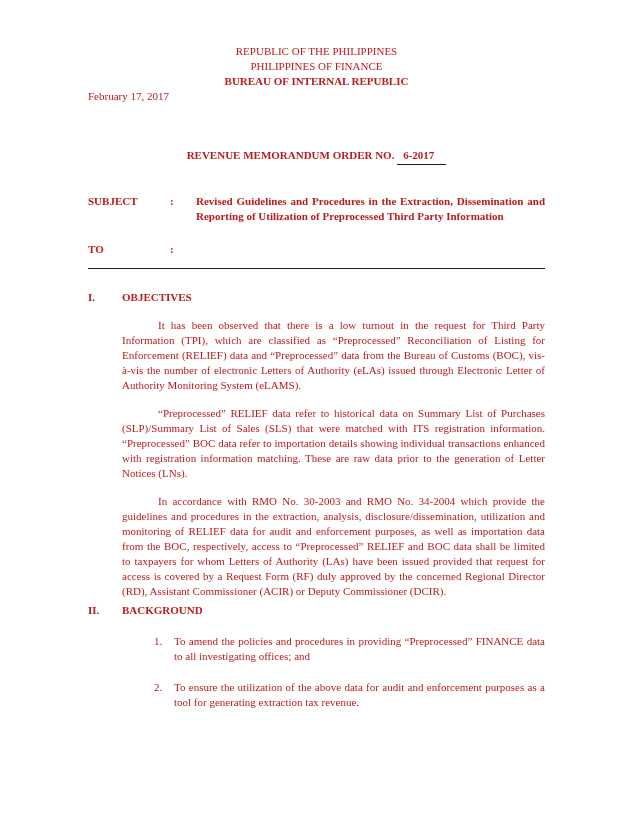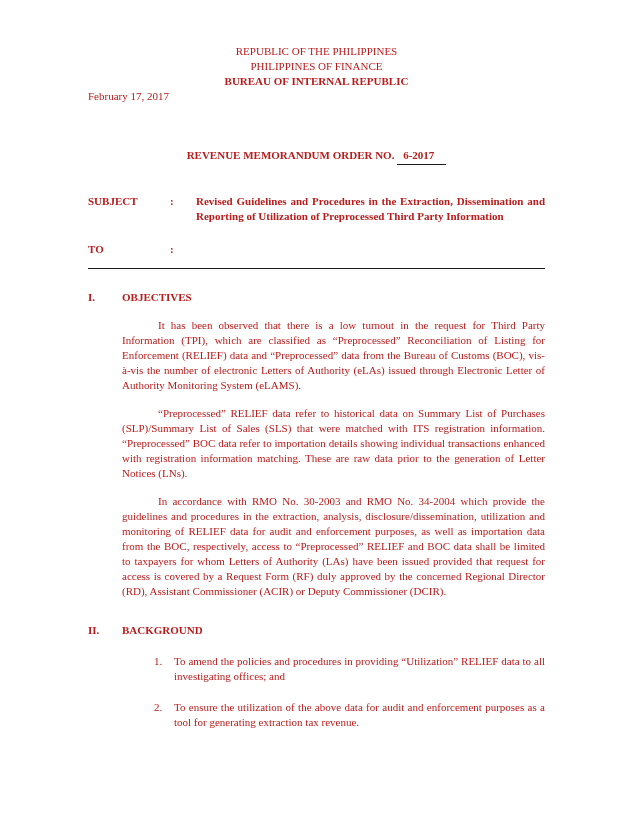--- a/index.html
+++ b/index.html
@@ -53,21 +53,21 @@
   .rule {
     border: none;
     border-top: 1.5px solid #1b1b1b;
     margin: 11px 0 0 0;
   }
   .section-heading {
     display: flex;
     font-weight: bold;
   }
   .section-heading.first { margin-top: 21px; }
-  .section-heading.second { margin-top: 24px; font-family: Liberation Serif, serif; }
+  .section-heading.second { margin-top: 4px; font-family: Liberation Serif, serif; }
   .numeral { width: 34px; flex: none; }
   .body-block { margin-left: 34px; }
   .para {
     margin: 13px 0 0 0;
     text-align: justify;
     text-indent: 36px;
   }
   .list-item {
     display: flex;
     margin: 16px 0 0 32px;
@@ -118,21 +118,21 @@
   </div>
 
   <div class="section-heading second">
     <span class="numeral">II.</span>
     <span>BACKGROUND</span>
   </div>
 
   <div class="body-block">
     <div class="list-item">
       <span class="item-number">1.</span>
-      <span class="item-text">To amend the policies and procedures in providing “Utilization” RELIEF data to all investigating offices; and</span>
+      <span class="item-text">To amend the policies and procedures in providing “Preprocessed” FINANCE data to all investigating offices; and</span>
     </div>
     <div class="list-item">
       <span class="item-number">2.</span>
       <span class="item-text">To ensure the utilization of the above data for audit and enforcement purposes as a tool for generating extraction tax revenue.</span>
     </div>
   </div>
 
 </div>
 
 </body></html>

